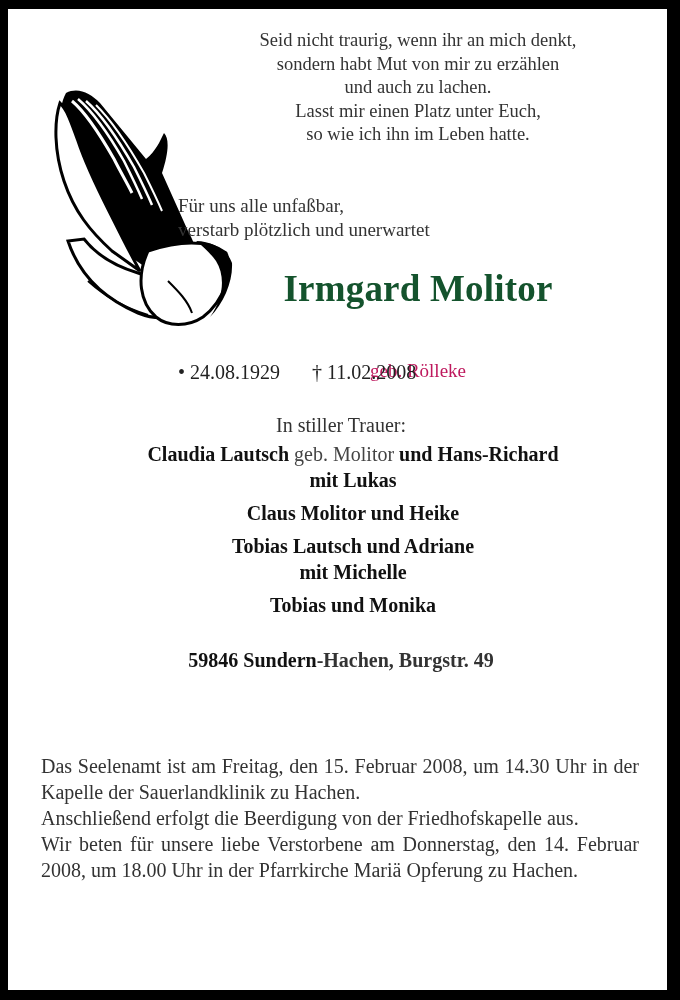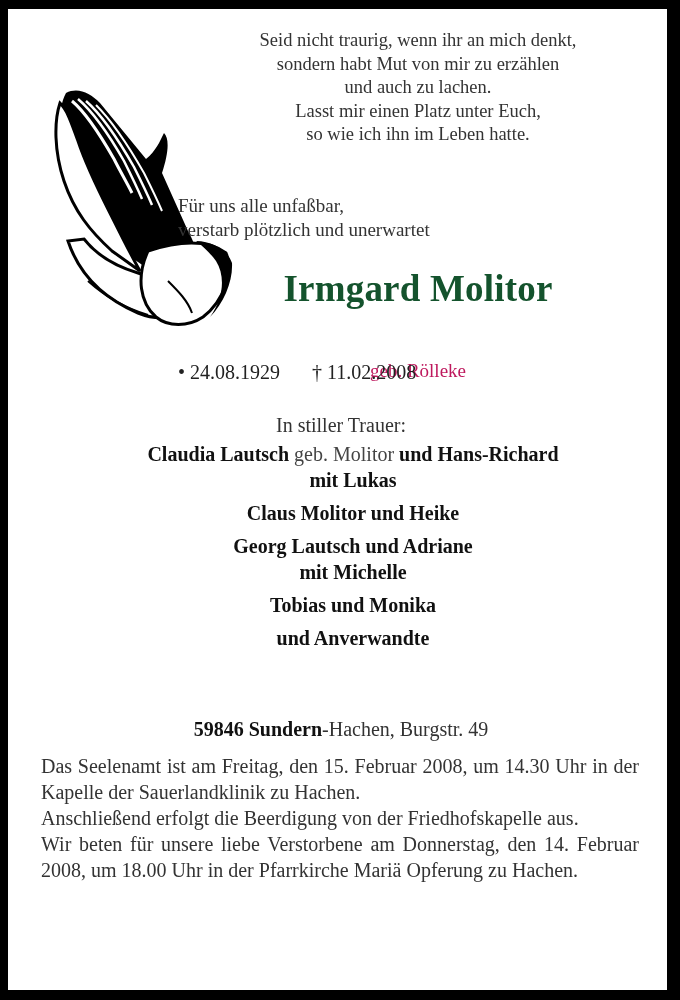--- a/index.html
+++ b/index.html
@@ -35,21 +35,21 @@
   }
   .dates .gap { display: inline-block; width: 22px; }
   .mourners {
     position: absolute; left: 33px; top: 403px; width: 600px;
     font-size: 20px; line-height: 26px; color: #222; text-align: center;
   }
   .mourners .label { color: #333; margin-bottom: 3px; }
   .mourners .group { font-weight: bold; color: #111; margin-bottom: 7px; margin-left: 24px; }
   .mourners .group .plain { font-weight: normal; color: #444; }
   .mourners .gap-lg { height: 22px; }
-  .address { font-weight: normal; color: #333; margin-top: 36px; }
+  .address { font-weight: bold; color: #333; }
   .address b { color: #111; }
   .notice {
     position: absolute; left: 33px; top: 744px; width: 598px;
     font-size: 20px; line-height: 26px; color: #333; text-align: justify;
   }
   .notice p { margin: 0; }
 </style>
 </head>
 <body>
 
@@ -105,31 +105,28 @@
         <span>Claudia Lautsch</span><span class="plain"> geb. Molitor </span><span>und Hans-Richard</span>
       </div>
       <div>mit Lukas</div>
     </div>
 
     <div class="group">
       <div>Claus Molitor und Heike</div>
     </div>
 
     <div class="group">
-      <div>Georg Lautsch und Adriane</div>
+      <div>Tobias Lautsch und Adriane</div>
       <div>mit Michelle</div>
     </div>
 
     <div class="group">
       <div>Tobias und Monika</div>
     </div>
 
-    <div class="group">
-      <div>und Anverwandte</div>
-    </div>
 
     <div class="gap-lg"></div>
 
     <div class="address">
       <b>59846 Sundern</b><span>-Hachen, Burgstr. 49</span>
     </div>
   </div>
 
   <div class="notice">
     <p>Das Seelenamt ist am Freitag, den 15. Februar 2008, um 14.30 Uhr in der Kapelle der Sauerlandklinik zu Hachen.</p>

